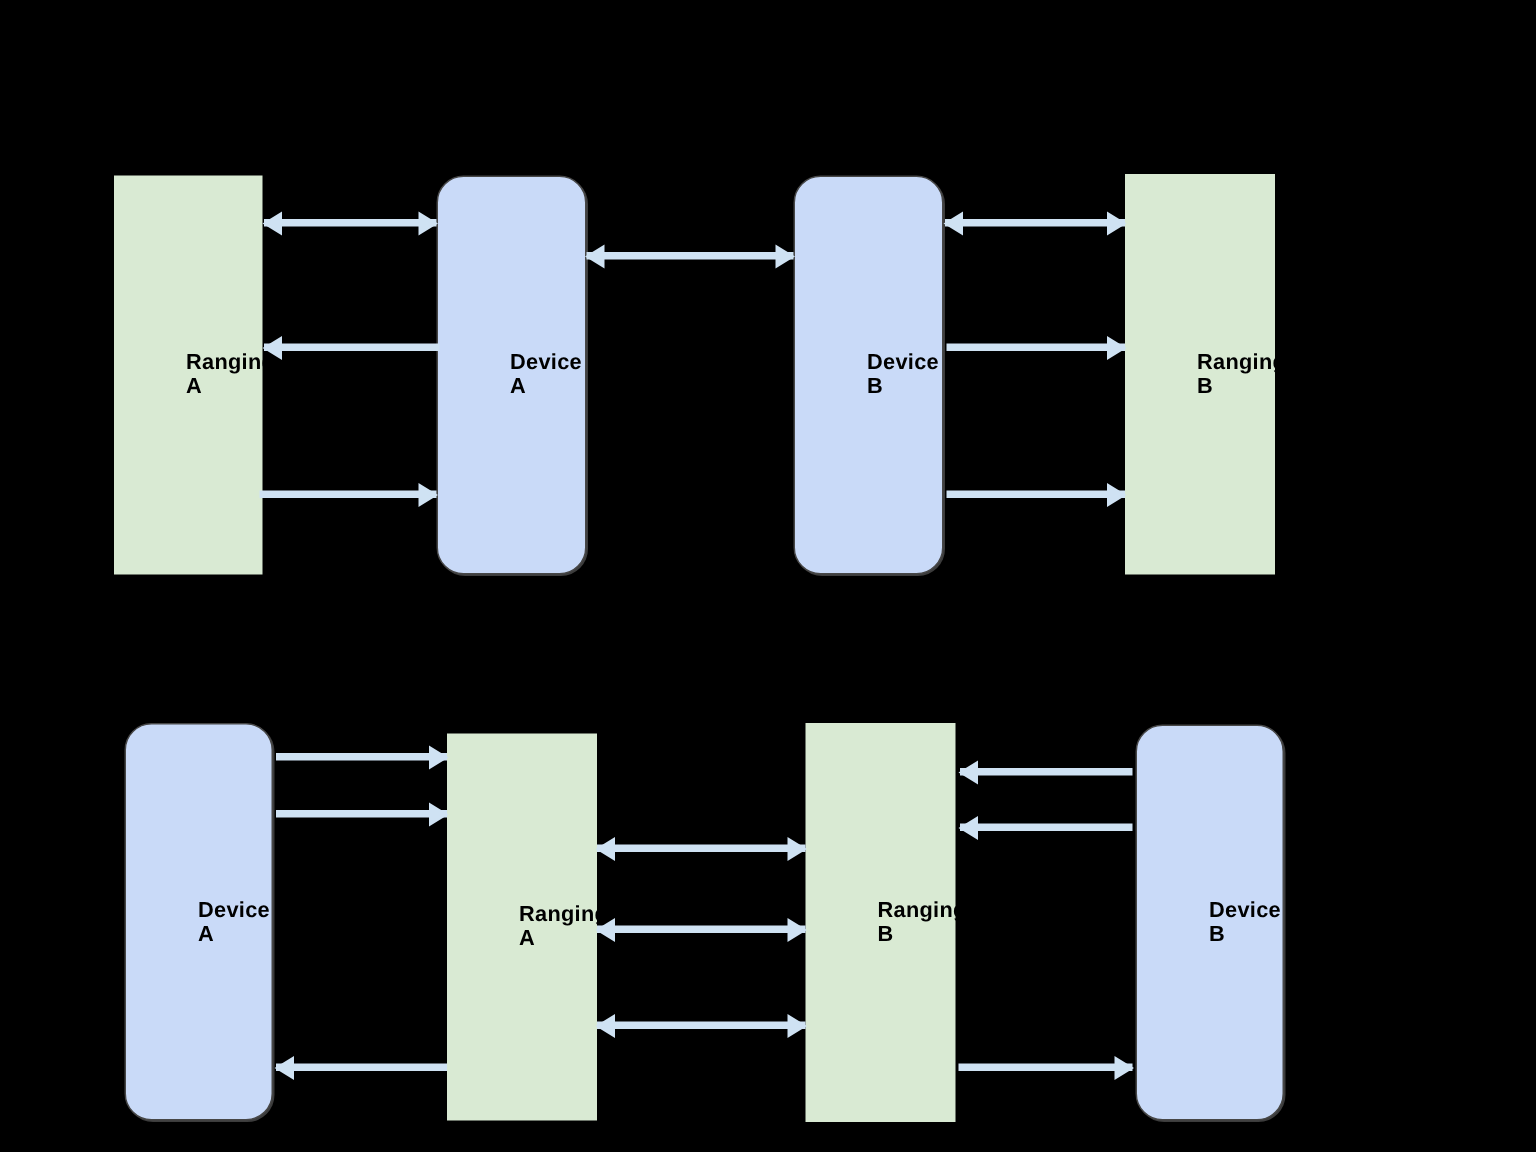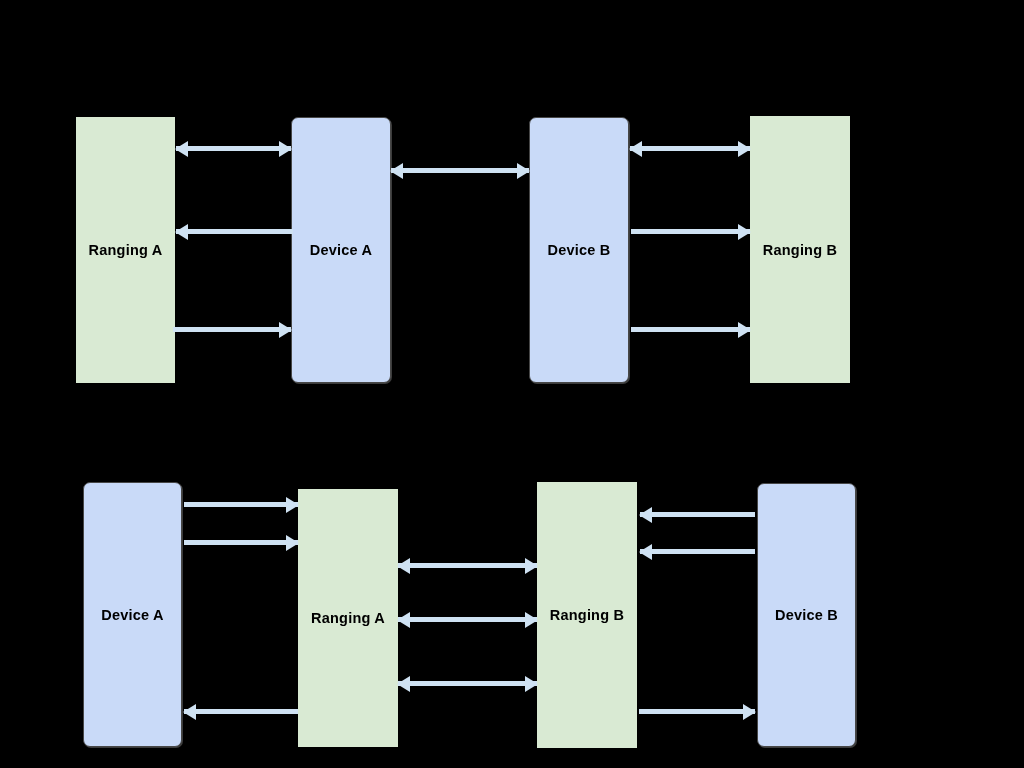--- a/index.html
+++ b/index.html
@@ -15,30 +15,30 @@
     height: 768px;
     background: var(--bg);
     overflow: hidden;
     font-family: "Liberation Sans", sans-serif;
   }
   .box {
     position: absolute;
     box-sizing: border-box;
     display: flex;
     align-items: center;
-    justify-content: center;
     color: #000;
     font-weight: bold;
     font-size: 14.5px;
     letter-spacing: 0.2px;
+    padding-left: 48px;
   }
   .box.green { background: var(--green); }
   .box.blue {
     background: var(--blue);
-    border-radius: 7px;
+    border-radius: 18px;
     border: 1px solid #474747;
     box-shadow: 1px 1px 0 #3c3c3c;
   }
   
   .t-ranging-a { left: 76px;  top: 117px; width: 99px;  height: 266px; }
   .t-device-a  { left: 291px; top: 117px; width: 100px; height: 266px; }
   .t-device-b  { left: 529px; top: 117px; width: 100px; height: 266px; }
   .t-ranging-b { left: 750px; top: 116px; width: 100px; height: 267px; }
   
   .b-device-a  { left: 83px;  top: 482px; width: 99px;  height: 265px; }

